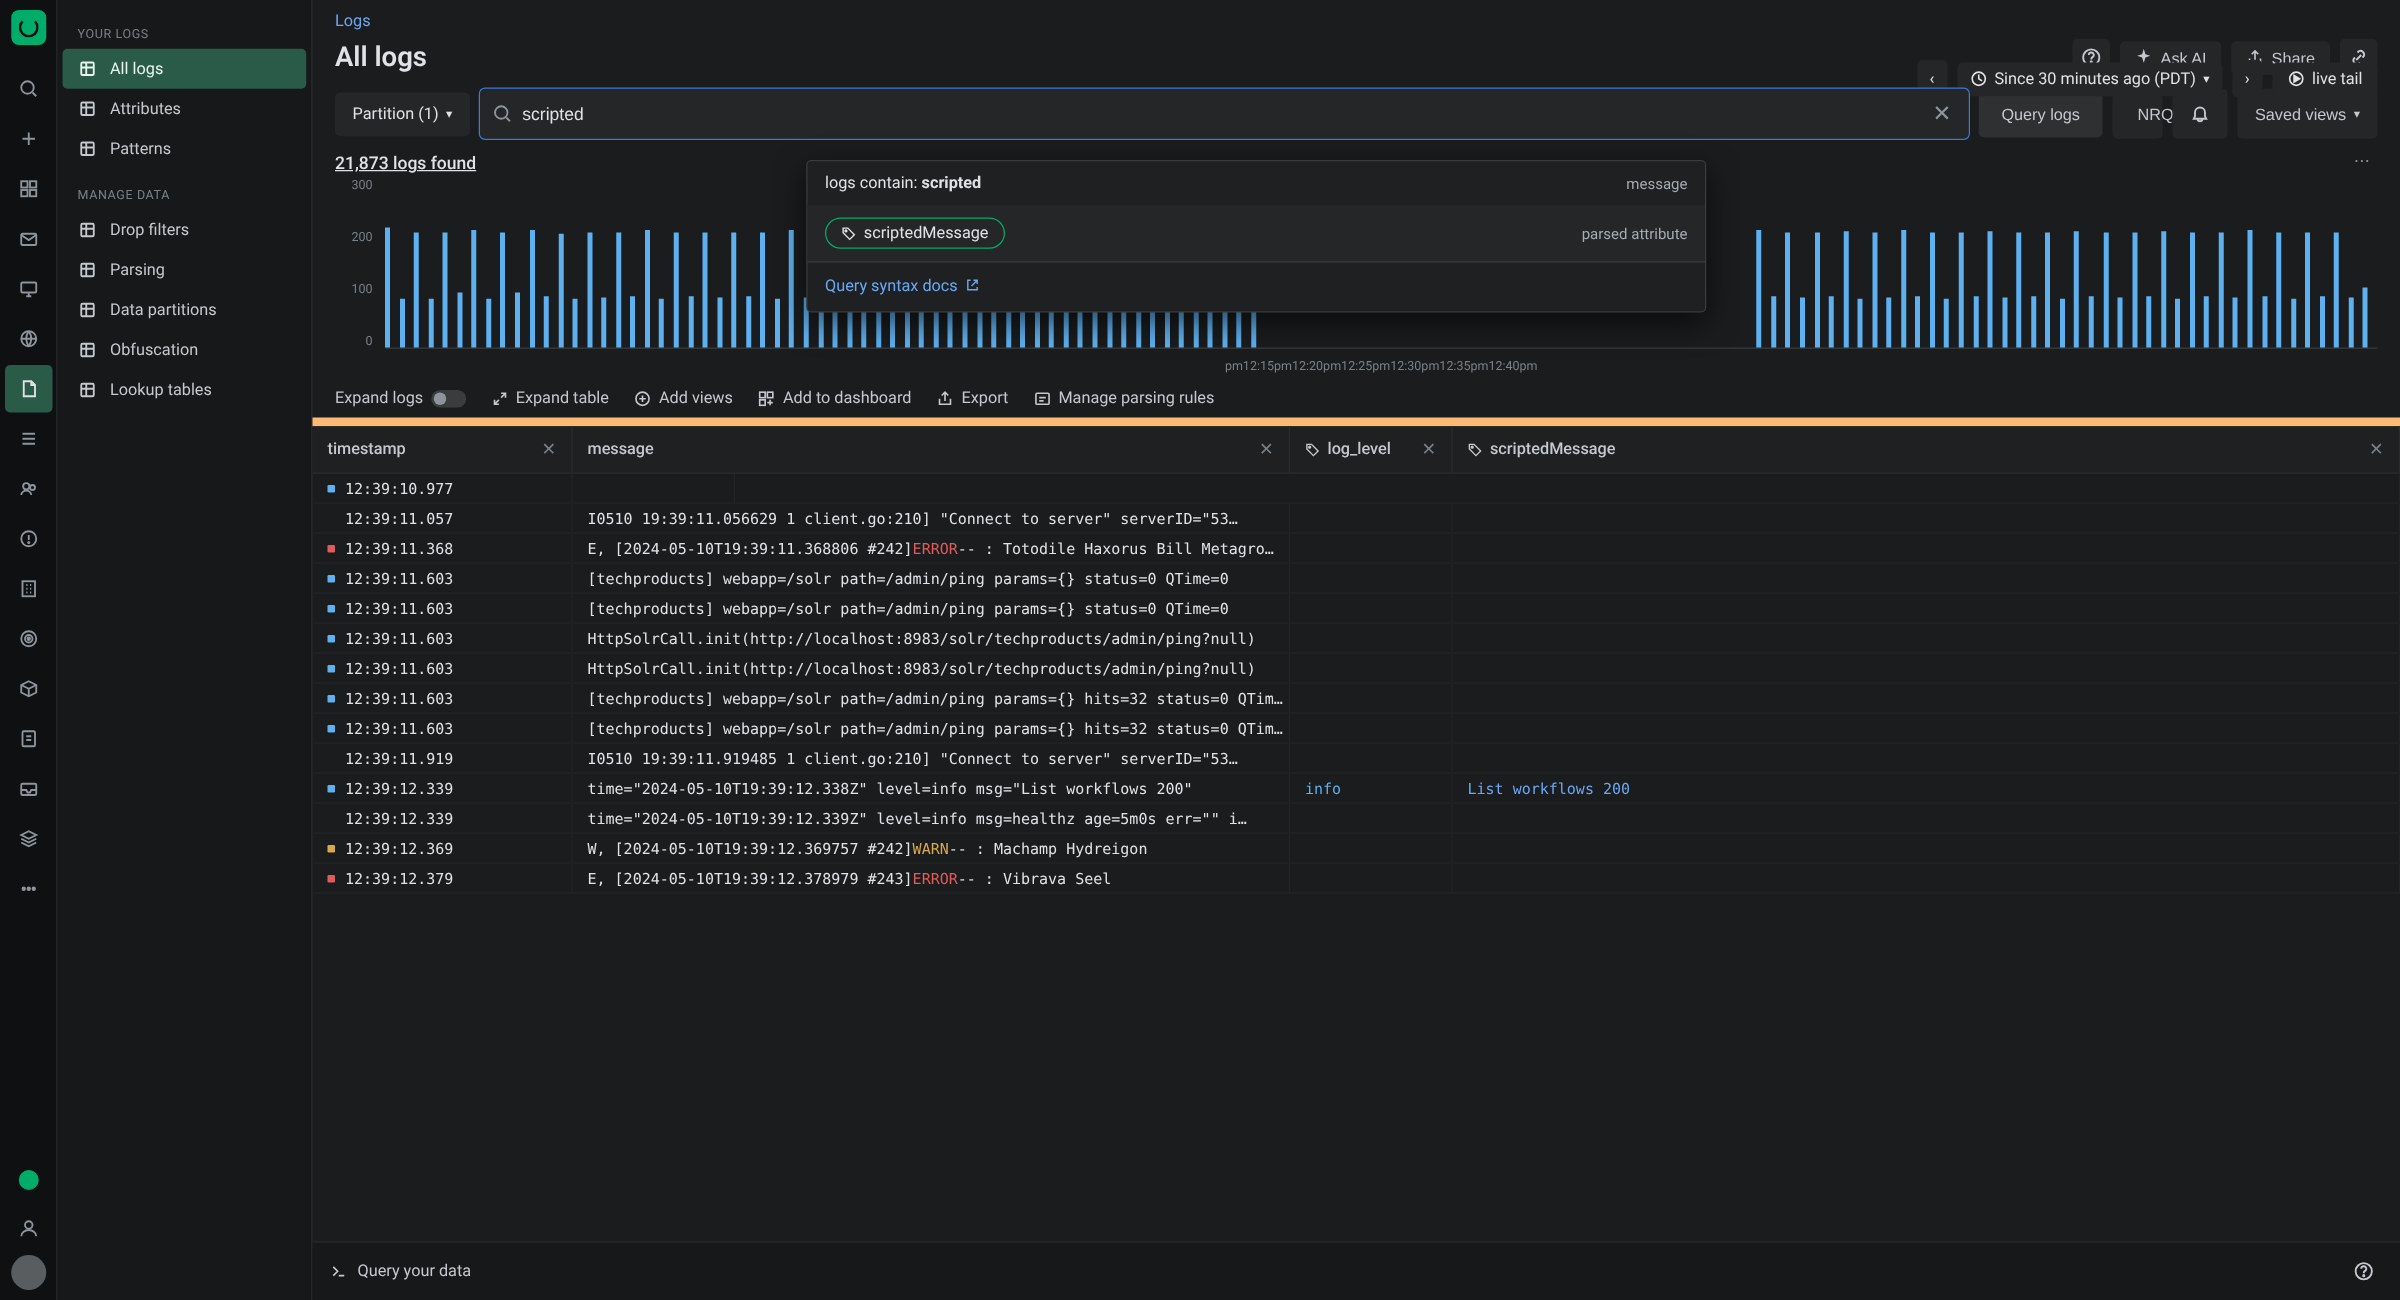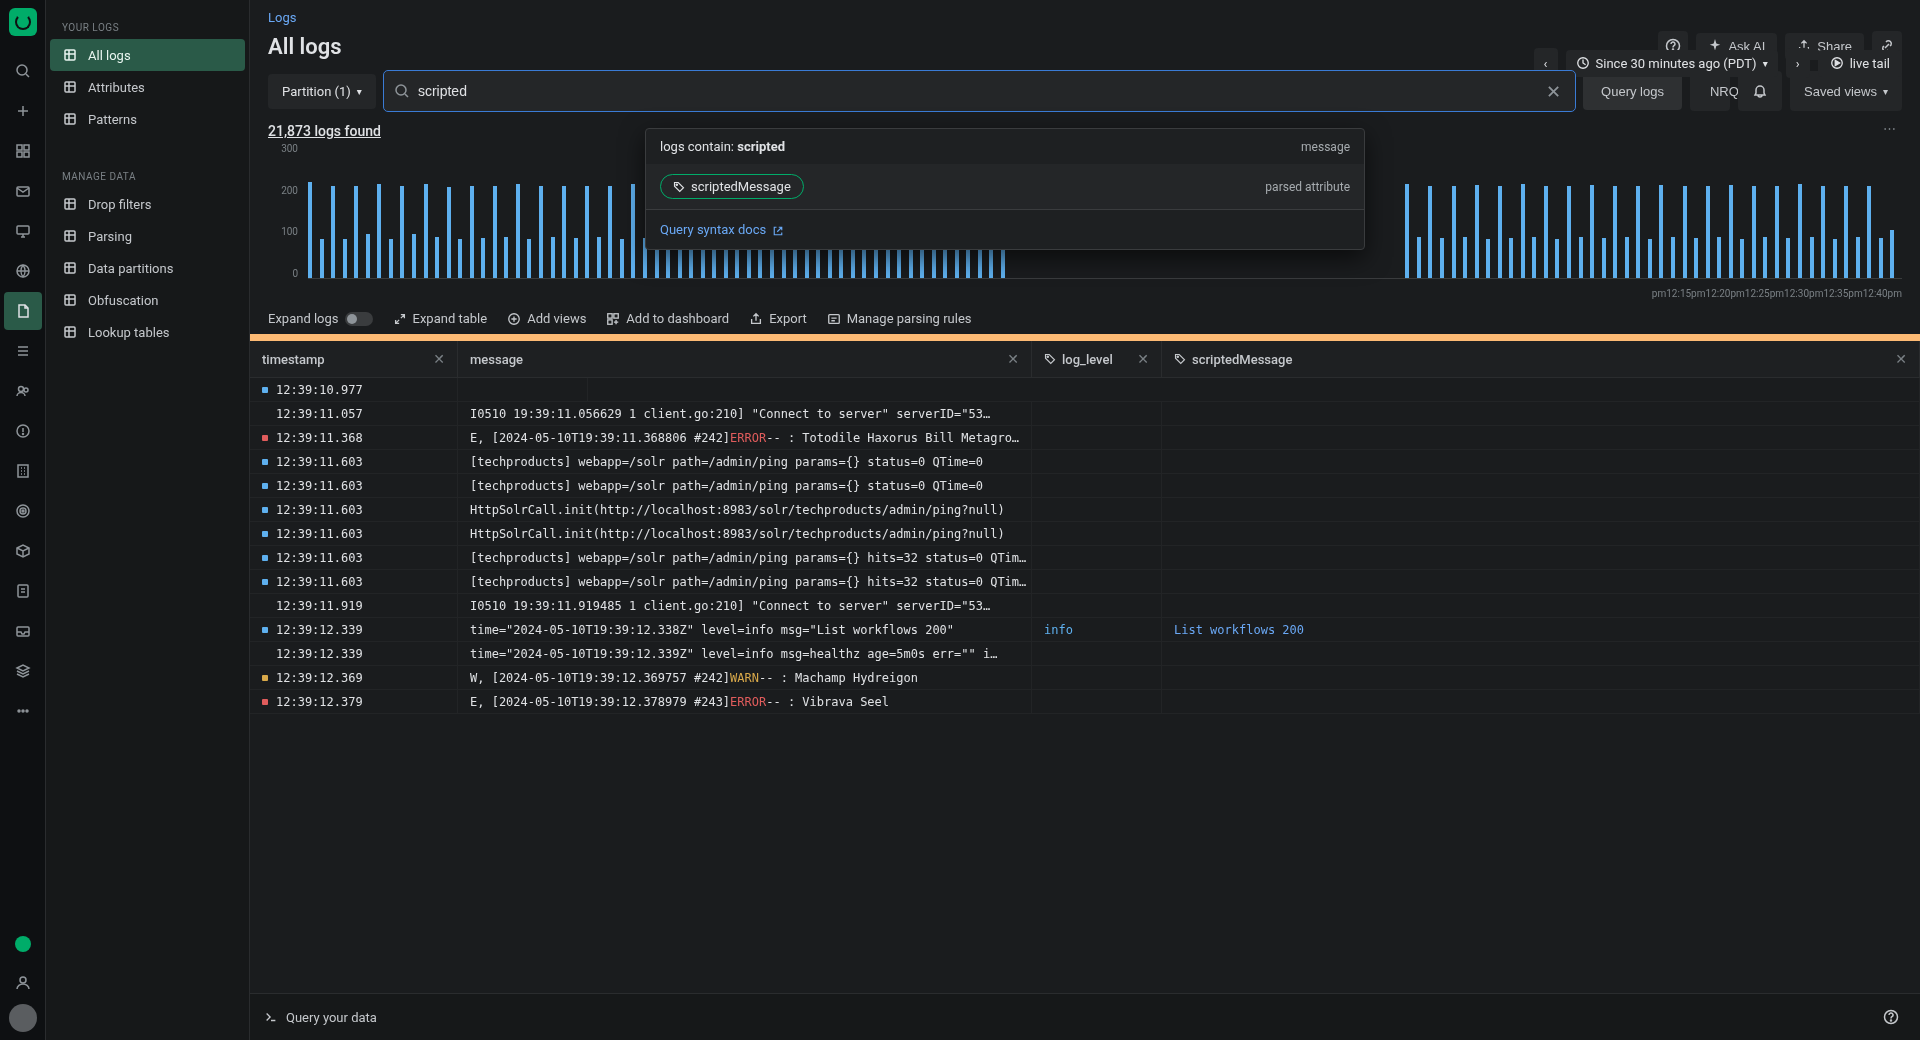--- a/index.html
+++ b/index.html
@@ -139,39 +139,39 @@
     .ac-row.hl { background: #242628; }
     .ac-pill {
       border: 1.5px solid #00ac69; border-radius: 14px;
       padding: 4px 12px; display: inline-flex; align-items: center; gap: 6px;
       color: #e0e2e5;
     }
     .ac-label { color: #a6abaf; font-size: 12px; }
     .ac-footer {
       border-top: 1px solid #3a3c3e; padding: 12px 14px;
     }
-    .ac-footer a { color: #6aa8f5; text-decoration: none; display: inline-flex; align-items: flex-end; gap: 6px; }
+    .ac-footer a { color: #6aa8f5; text-decoration: none; display: inline-flex; align-items: flex-start; gap: 6px; }
     
     .count-row { padding: 2px 18px 4px; font-size: 14px; font-weight: 500; text-decoration: underline; }
     .chart-area {
       position: relative; height: 160px; padding: 0 18px 8px;
     }
     .chart-yaxis {
       position: absolute; left: 18px; top: 0; bottom: 24px;
       width: 34px; display: flex; flex-direction: column; justify-content: space-between;
       font-size: 10px; color: #7a8085; text-align: right; padding-right: 4px;
     }
     .chart-plot {
       position: absolute; left: 58px; right: 18px; top: 4px; bottom: 24px;
       border-bottom: 1px solid #3a3c3e;
     }
     .chart-bar { position: absolute; bottom: 0; width: 4px; background: #5eb0ef; }
     .chart-xaxis {
       position: absolute; left: 58px; right: 18px; bottom: 4px;
-      display: flex; justify-content: flex-end;
+      display: flex; justify-content: center;
       font-size: 10px; color: #7a8085;
     }
     .chart-more { position: absolute; right: 24px; top: -22px; color: #8e9499; cursor: pointer; }
     
     .action-row {
       display: flex; align-items: center; gap: 20px;
       padding: 8px 18px; border-bottom: 7px solid #fdba74;
     }
     .toggle {
       width: 28px; height: 14px; background: #3a3c3e; border-radius: 8px;
@@ -374,21 +374,21 @@
         <div class="side-item">
           <span class="side-ico">
             <svg width="16" height="16" viewBox="0 0 16 16" fill="none" stroke="currentColor" stroke-width="1.5">
               <rect x="3" y="3" width="10" height="10" rx="1"></rect>
               <path d="M3 7h10M7 3v10"></path>
             </svg>
           </span>
           <span>Patterns</span>
         </div>
       </div>
-    <div class="side-section-label" style="margin-top:28px">MANAGE DATA</div>
+    <div class="side-section-label" style="margin-top:8px">MANAGE DATA</div>
     <div id="side-items2">
         <div class="side-item">
           <span class="side-ico">
             <svg width="16" height="16" viewBox="0 0 16 16" fill="none" stroke="currentColor" stroke-width="1.5">
               <rect x="3" y="3" width="10" height="10" rx="1"></rect>
               <path d="M3 7h10M7 3v10"></path>
             </svg>
           </span>
           <span>Drop filters</span>
         </div>

